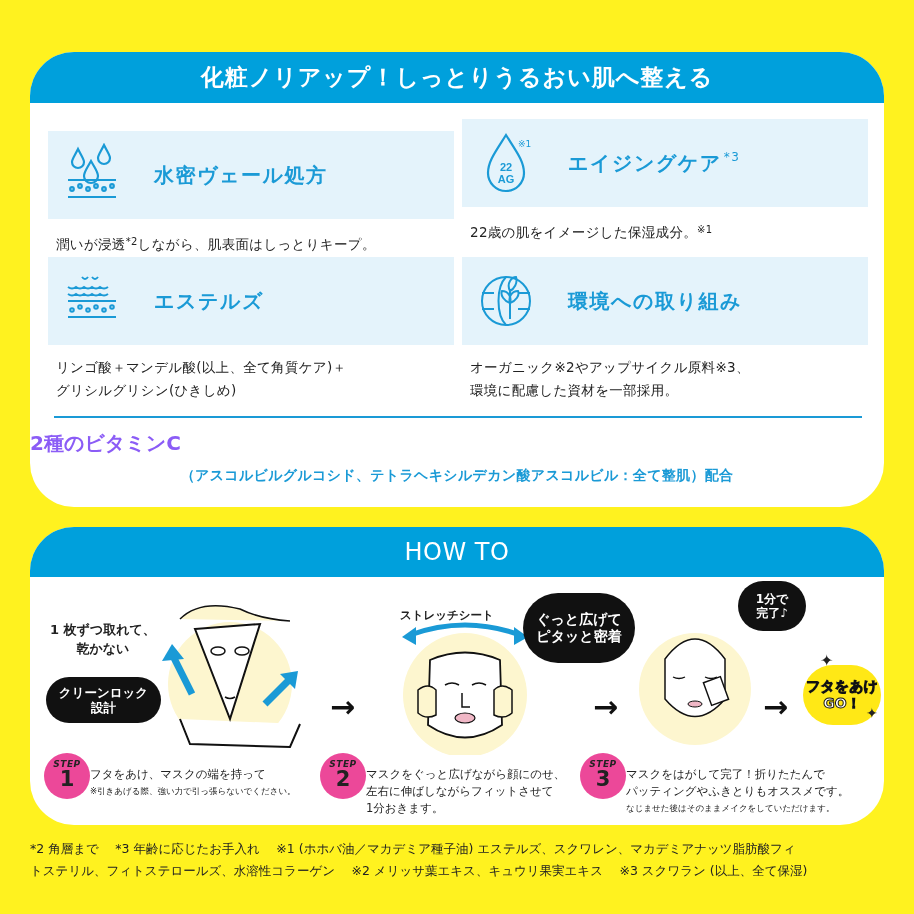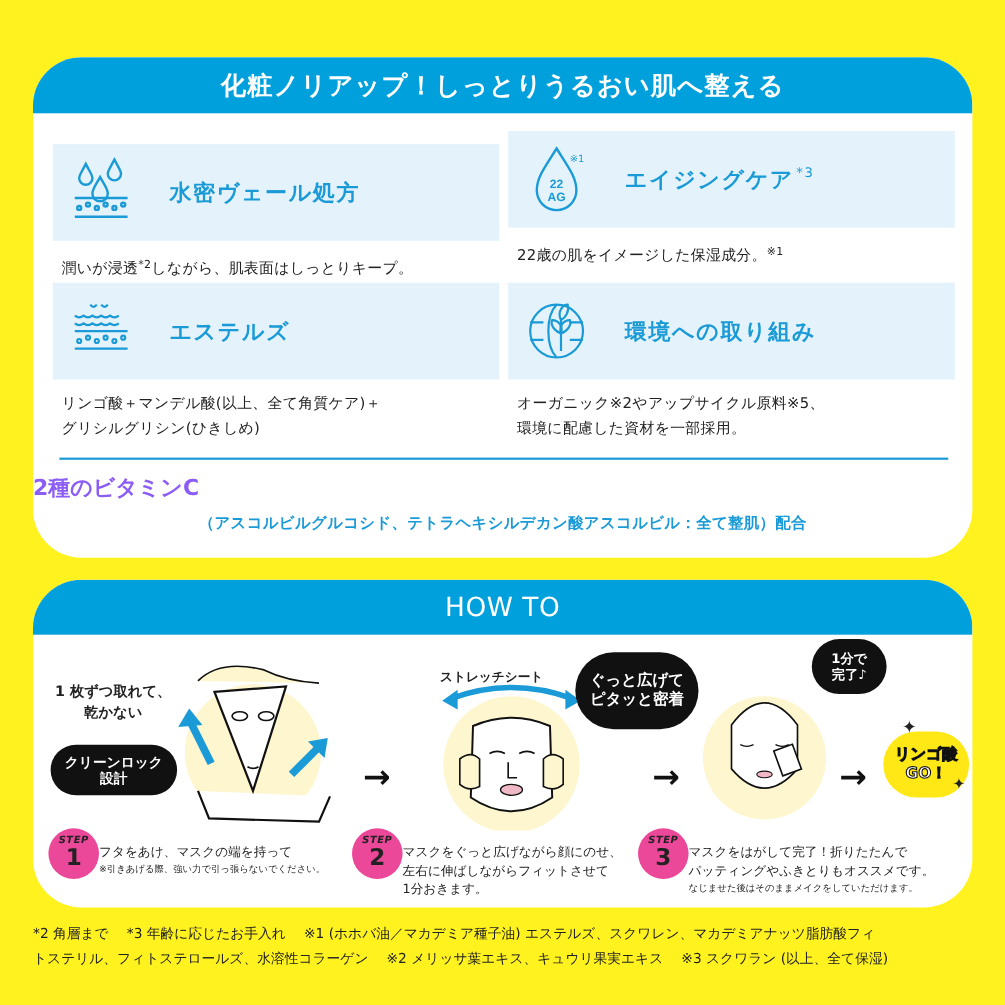--- a/index.html
+++ b/index.html
@@ -112,21 +112,21 @@
         <line x1="40" y1="24" x2="52" y2="24"></line>
         <line x1="40" y1="40" x2="52" y2="40"></line>
         <path d="M32 50 V20"></path>
         <path d="M32 22 c-4 -8 2 -14 6 -14 c2 6 -2 12 -6 14Z"></path>
         <path d="M32 34 c-6 -2 -10 -8 -8 -12 c6 0 10 6 8 12Z"></path>
         <path d="M32 34 c6 -2 10 -8 8 -12 c-6 0 -10 6 -8 12Z"></path>
       </svg>
       <span class="ftitle">環境への取り組み</span>
     </div>
     <div class="fdesc">
-      <div>オーガニック※2やアップサイクル原料※5、</div>
+      <div>オーガニック※2やアップサイクル原料※3、</div>
       <div>環境に配慮した資材を一部採用。</div>
     </div>
   </div>
 
   <div class="divider"></div>
   <div class="vitamin-title">2種のビタミンC</div>
   <div class="vitamin-sub">（アスコルビルグルコシド、テトラヘキシルデカン酸アスコルビル：全て整肌）配合</div>
 </div>
 
 <div class="panel panel-how">
@@ -193,21 +193,21 @@
       <div>
           <div>1分で</div>
           <div>完了♪</div>
         </div>
     </div>
 
     <div class="arrow" style="left:733px; top:112px;">→</div>
 
     <div class="bubble" style="left:773px; top:88px; width:78px; height:60px; border-radius:30px; background:#ffe816; color:#fff; font-size:14px; -webkit-text-stroke:1px #111;">
       <div>
-          <div>リンゴ酸</div>
+          <div>フタをあけ</div>
           <div>GO！</div>
         </div>
     </div>
     <div style="position:absolute; left:790px; top:74px; font-size:16px;">✦</div>
     <div style="position:absolute; left:836px; top:128px; font-size:14px;">✦</div>
 
     <div class="step" style="left:14px; top:176px;">
       <div class="badge">
         <span class="s">STEP</span>
         <span class="n">1</span>

